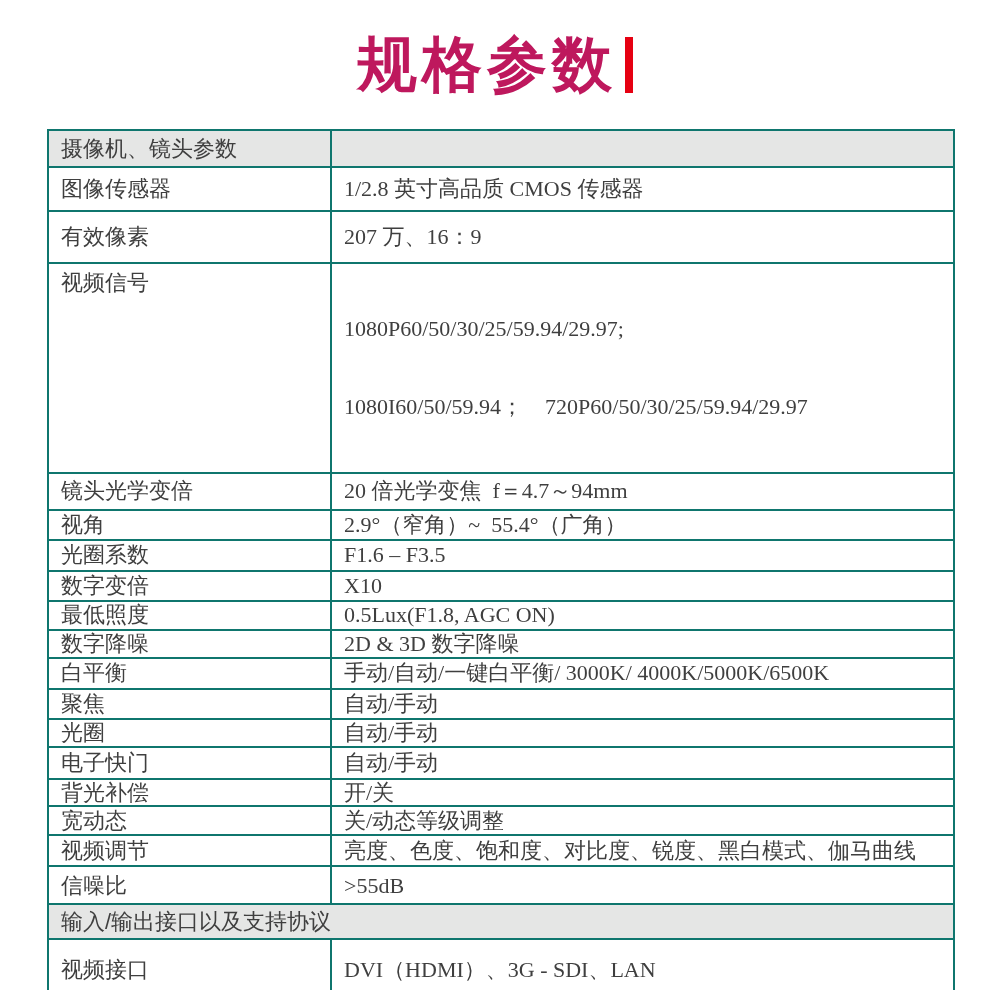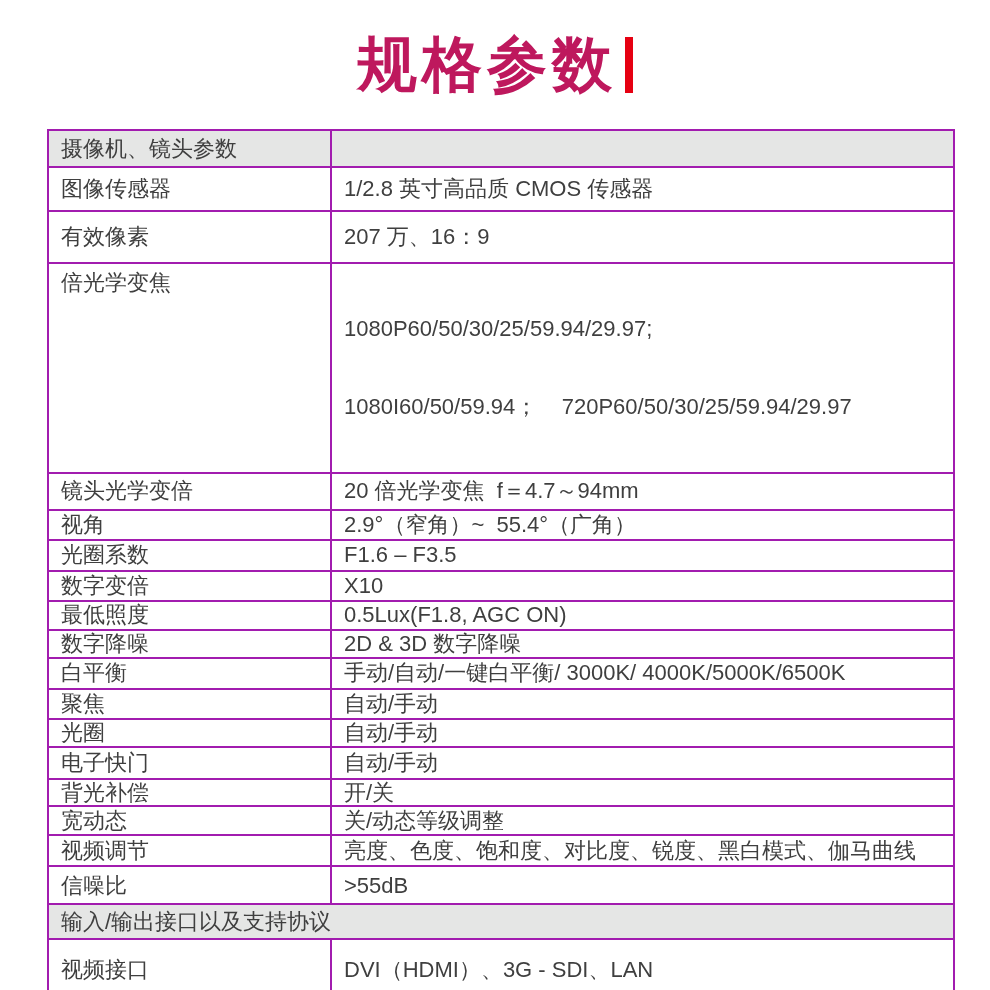--- a/index.html
+++ b/index.html
@@ -38,31 +38,31 @@
     background: #e60012;
   }
   table.spec {
     margin-left: 47px;
     width: 908px;
     border-collapse: collapse;
     table-layout: fixed;
     border: 2px solid #5c5c5c;
   }
   table.spec td {
-    border: 2px solid #a21caf;
+    border: 2px solid #0f766e;
     font-size: 22px;
     color: #3f3f3f;
     line-height: 1.18;
     vertical-align: middle;
     white-space: pre-wrap;
     overflow: hidden;
     padding: 0 2px 0 12px;
   }
   td.label-cell { width: 267px; }
-  td.value-cell { padding-left: 14px; }
+  td.value-cell { padding-left: 14px; font-family: Liberation Serif, serif; }
   tr.section-row td {
     background: #e5e6e5;
   }
 </style>
 </head>
 <body>
 
 <div class="page">
 
   <div class="title-wrap">
@@ -79,21 +79,21 @@
 
       <tr style="height:44px">
         <td class="label-cell">图像传感器</td>
         <td class="value-cell">1/2.8 英寸高品质 CMOS 传感器</td>
       </tr>
       <tr style="height:52px">
         <td class="label-cell">有效像素</td>
         <td class="value-cell">207 万、16：9</td>
       </tr>
       <tr style="height:63px">
-        <td class="label-cell" style="vertical-align:top;padding-top:6px">倍光学变焦</td>
+        <td class="label-cell" style="vertical-align:top;padding-top:6px">视频信号</td>
         <td class="value-cell">
           <div>1080P60/50/30/25/59.94/29.97;</div>
           <div>1080I60/50/59.94；    720P60/50/30/25/59.94/29.97</div>
         </td>
       </tr>
       <tr style="height:37px">
         <td class="label-cell">镜头光学变倍</td>
         <td class="value-cell">20 倍光学变焦  f＝4.7～94mm</td>
       </tr>
       <tr style="height:30px">

